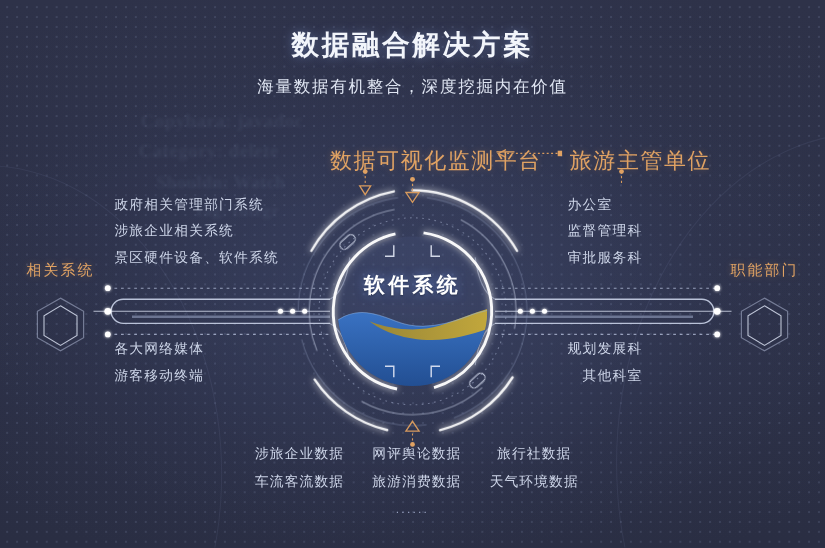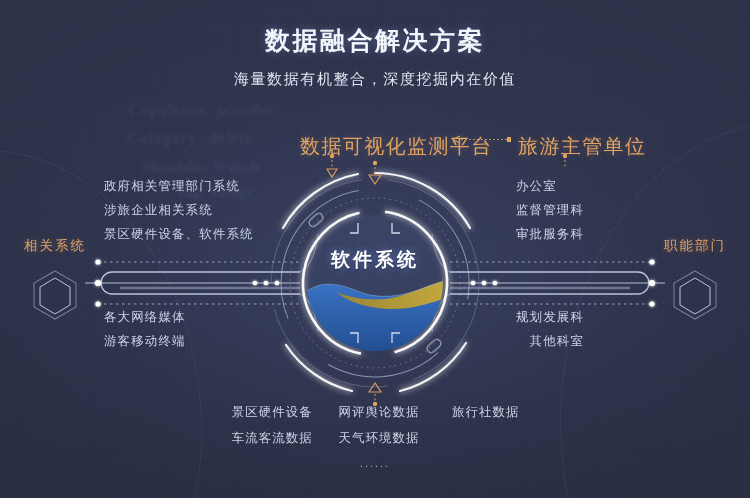--- a/index.html
+++ b/index.html
@@ -271,24 +271,25 @@
     <div>办公室</div>
     <div>监督管理科</div>
     <div>审批服务科</div>
   </div>
   <div class="side-list" id="right-bot">
     <div>规划发展科</div>
     <div>其他科室</div>
   </div>
 
   <div id="bottom-grid">
-    <div>景区硬件设备</div>
+    <div>涉旅企业数据</div>
     <div>网评舆论数据</div>
     <div>旅行社数据</div>
     <div>车流客流数据</div>
+    <div>旅游消费数据</div>
     <div>天气环境数据</div>
   </div>
   <div id="ellipsis">......</div>
 
   <div class="hex-wrap" id="hex-left">
     <div class="hex-label">
       <span>相关</span>
       <span>系统</span>
     </div>
   </div>

